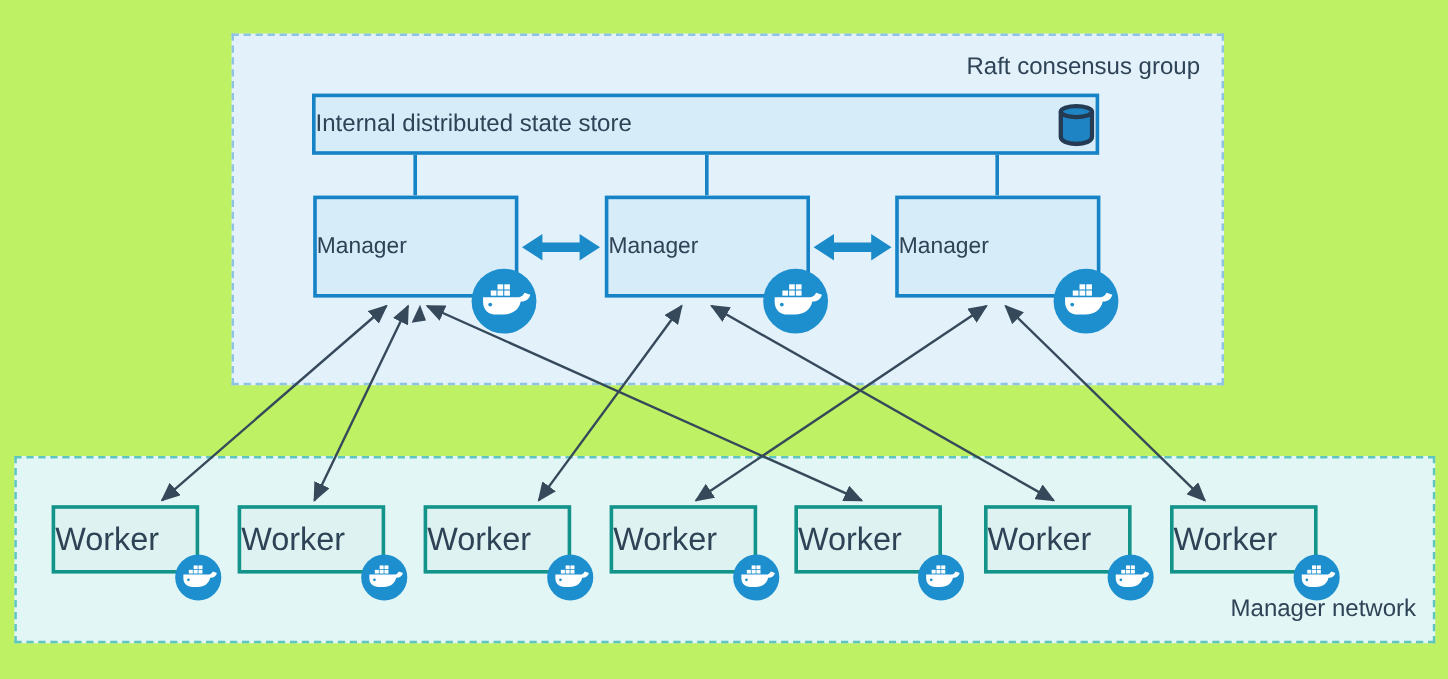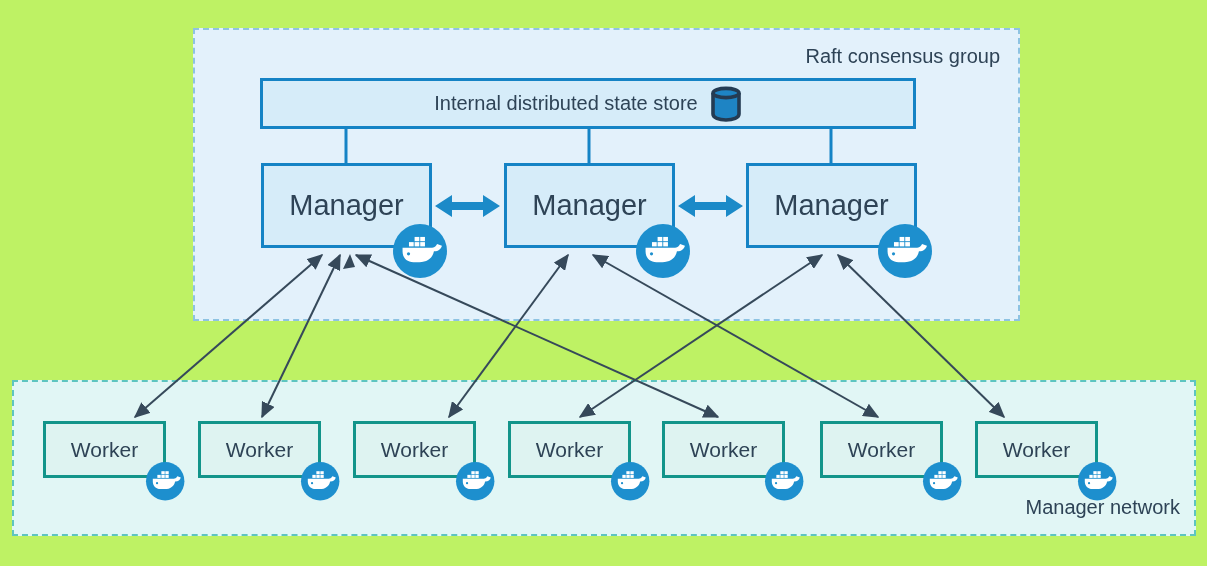--- a/index.html
+++ b/index.html
@@ -13,27 +13,27 @@
             background:var(--raft-fill,#e3f1fb);border-color:var(--raft-dash,#8ec3e2);}
   .gossip-box{left:12px;top:380px;width:1184px;height:156px;
             background:var(--gossip-fill,#e1f6f5);border-color:var(--gossip-dash,#5ec5c0);}
 
   .zone-label{position:absolute;color:var(--text-dark,#2e4356);font-size:20px;
               text-align:right;white-space:nowrap;}
   .raft-label{left:700px;top:45px;width:300px;}
   .gossip-label{left:880px;top:496px;width:300px;}
 
   .node{position:absolute;box-sizing:border-box;display:flex;align-items:center;
-        justify-content:center;color:var(--text-dark,#2e4356);}
+        justify-content:space-between;color:var(--text-dark,#2e4356);}
   .store-box{left:260px;top:78px;width:656px;height:51px;font-size:20px;gap:12px;
         background:var(--box-fill,#d6ecf9);border:3px solid var(--blue-border,#1583c5);}
-  .manager-box{top:163px;width:171px;height:85px;font-size:29px;
+  .manager-box{top:163px;width:171px;height:85px;font-size:19px;
         background:var(--box-fill,#d6ecf9);border:3px solid var(--blue-border,#1583c5);}
   .m1{left:261px;} .m2{left:504px;} .m3{left:746px;}
-  .worker-box{top:421px;width:123px;height:57px;font-size:21px;
+  .worker-box{top:421px;width:123px;height:57px;font-size:27px;
         background:var(--worker-fill,#def3f1);border:3px solid var(--teal-border,#12948a);}
   .w1{left:43px;}.w2{left:198px;}.w3{left:353px;}.w4{left:508px;}
   .w5{left:662px;}.w6{left:820px;}.w7{left:975px;}
 
   .db-icon{flex:0 0 auto;}
 </style>
 </head>
 <body>
 
 <div class="stage">

